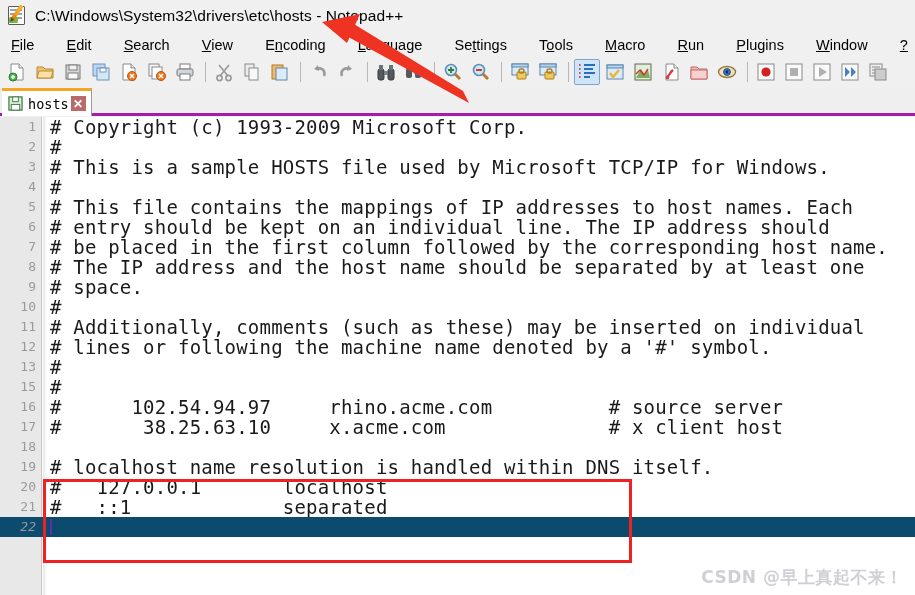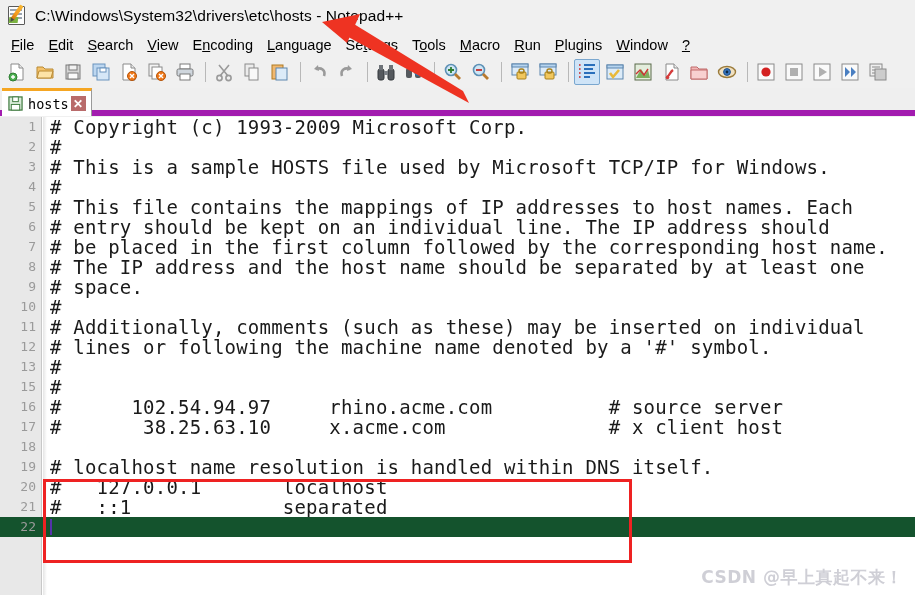--- a/index.html
+++ b/index.html
@@ -73,20 +73,21 @@
     letter-spacing: 0.1px;
   }
 
   
   .menubar {
     position: absolute; left: 0; top: 32px;
     width: 915px; height: 25px;
     background: #f0f0f0;
     display: flex; align-items: center;
     padding-left: 4px;
+    justify-content: space-between;
   }
   .menu-item {
     font-size: 14.5px;
     color: #000;
     padding: 2px 7px 2px 7px;
     white-space: nowrap;
     cursor: default;
   }
   .menu-item .mn {
     text-decoration: underline;
@@ -119,21 +120,21 @@
     margin: 0 5px;
     flex: 0 0 auto;
   }
   .tb-btn svg { display: block; }
 
   
   .tabbar {
     position: absolute; left: 0; top: 88px;
     width: 915px; height: 28px;
     background: #efefef;
-    border-bottom: 6px solid #a21caf;
+    border-bottom: 3px solid #a21caf;
   }
   .tab {
     position: absolute; left: 2px; top: 0;
     height: 28px;
     background: #ffffff;
     border-top: 3px solid #f5a623;
     border-right: 1px solid #9a9a9a;
     display: flex; align-items: center;
     padding: 0 5px 0 6px;
   }
@@ -176,21 +177,21 @@
   .code-area {
     position: absolute; left: 0; top: 0;
     width: 915px; height: 478px;
   }
   .row {
     position: relative;
     height: 20px;
     line-height: 20px;
     white-space: pre;
   }
-  .row.current { background: #14532d; }
+  .row.current { background: #0c4a6e; font-style: italic; }
   .ln {
     position: absolute; left: 0; top: 0;
     width: 36px;
     text-align: right;
     font-family: "DejaVu Sans Mono", monospace;
     font-size: 13px;
     color: #9a9a9a;
   }
   .code {
     position: absolute; left: 50px; top: 0;

